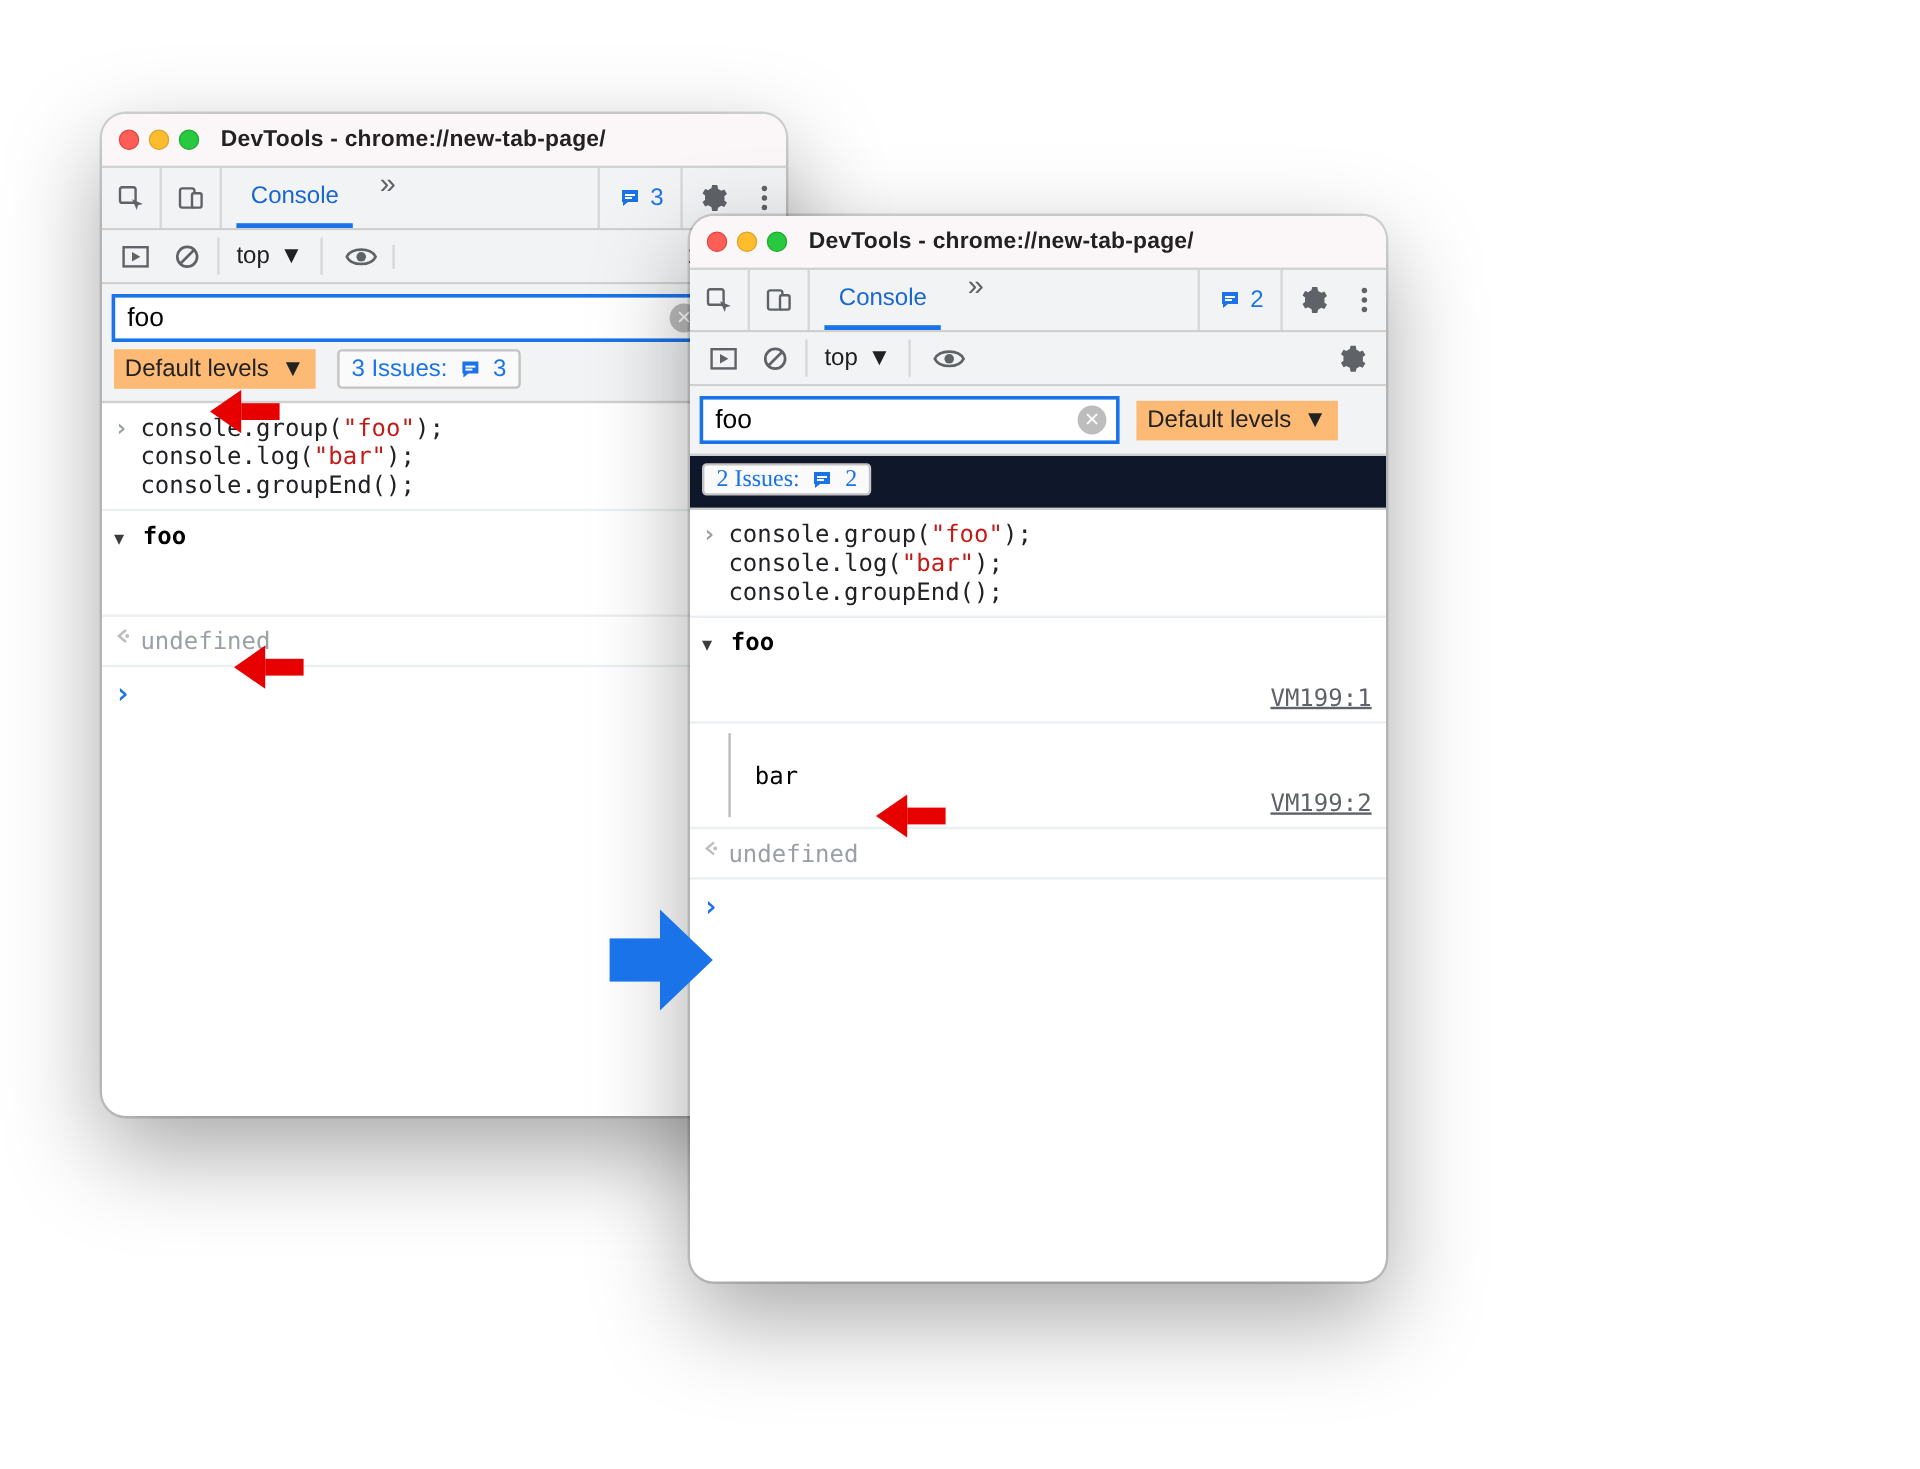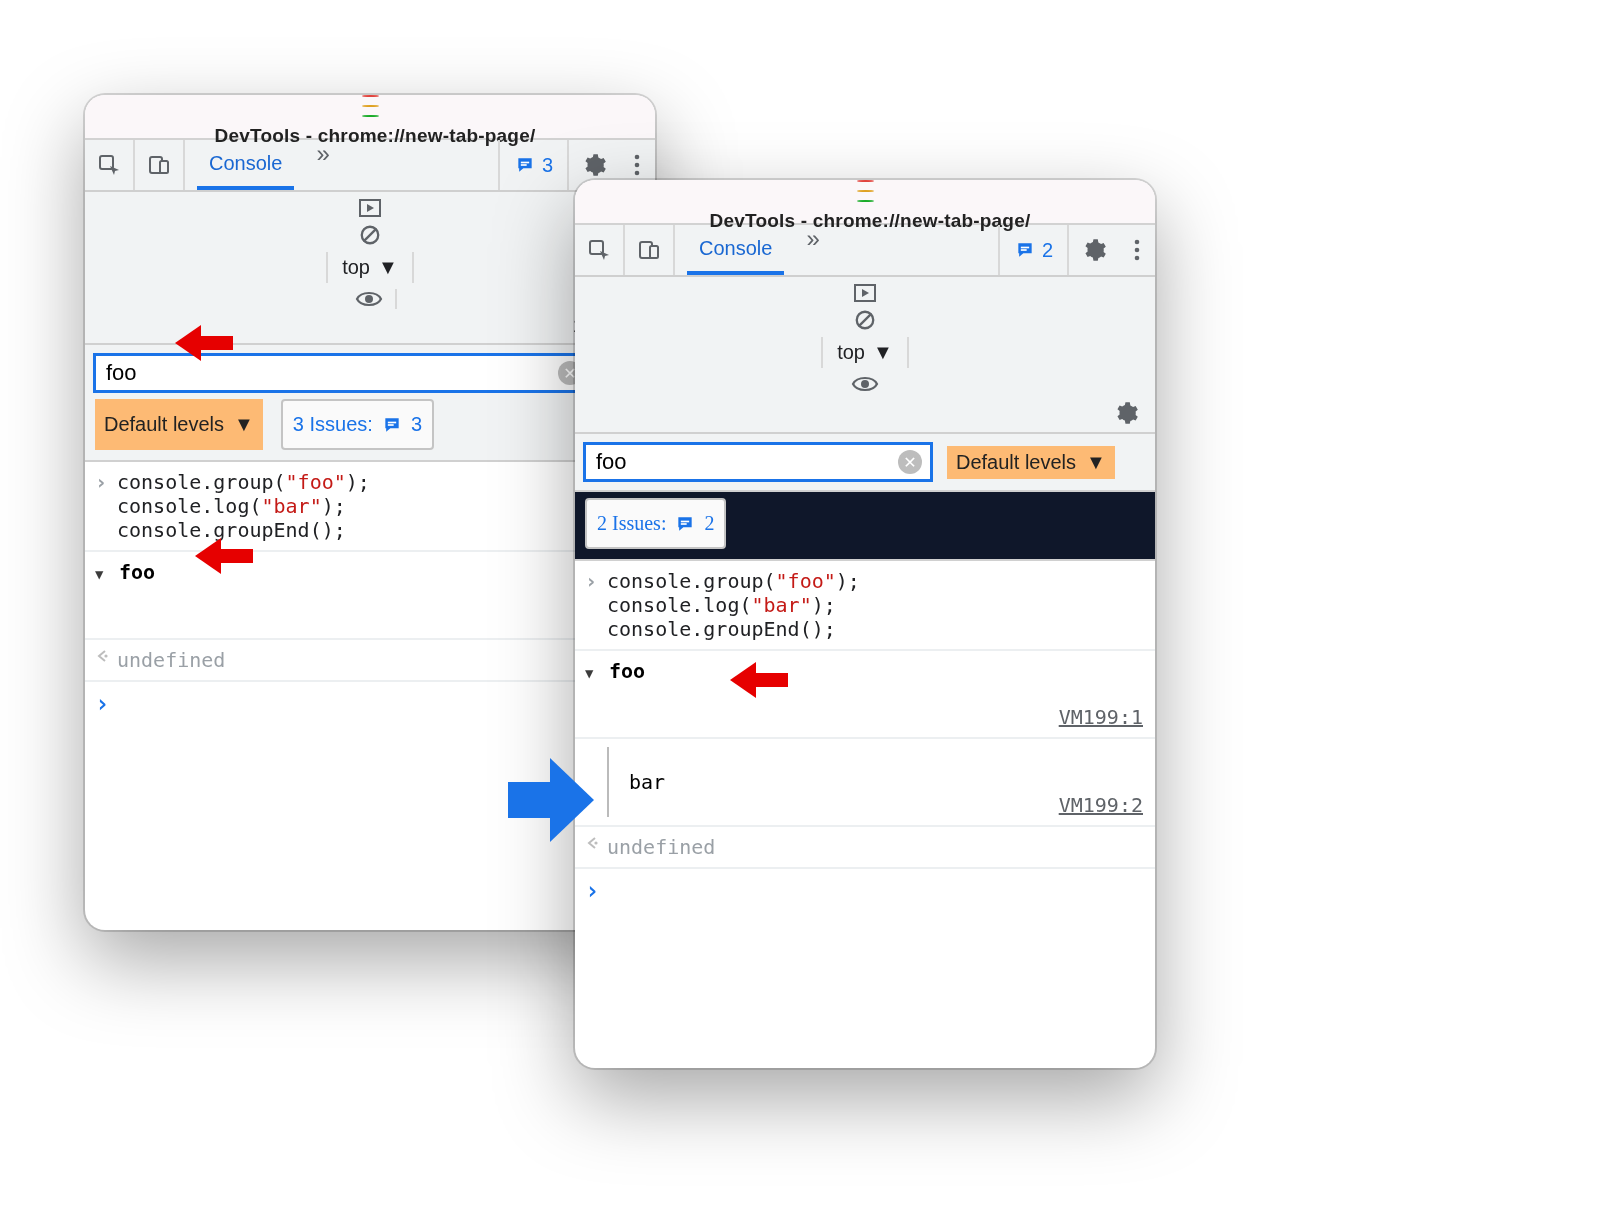--- a/index.html
+++ b/index.html
@@ -18,21 +18,20 @@
     box-shadow: 0 30px 80px rgba(0,0,0,.35), 0 0 0 2px rgba(0,0,0,.15);
     overflow: hidden;
   }
   .win-left  { left: 85px;  top: 95px;  width: 570px; height: 835px; }
   .win-right { left: 575px; top: 180px; width: 580px; height: 888px; }
 
   .titlebar {
     height: 45px; display: flex; align-items: center; gap: 8px;
     padding: 0 14px; border-bottom: 2px solid #d2d2d2;
     background: #fbf7f9;
-    flex-direction: column;
   }
   .win-right .titlebar { background: #fbf7f9; }
   .tl-dot { width: 17px; height: 17px; border-radius: 50%; }
   .tl-red    { background:#ff5f57; border:1px solid #e0443e; }
   .tl-yellow { background:#ffbd2e; border:1px solid #dea123; }
   .tl-green  { background:#28c840; border:1px solid #1aab29; }
   .title-text { margin-left: 10px; font-size: 19px; font-weight: 600; color: #222; letter-spacing: .2px; }
 
   .toolbar {
     height: 52px; display:flex; align-items:stretch; border-bottom: 2px solid #cfcfcf;
@@ -54,21 +53,20 @@
   .chip {
     display:flex; align-items:center; gap:6px; font-size:20px; color:#1a73e8;
     padding:0 6px;
   }
   .chip .chat-icon { width:22px;height:20px; }
   .gear { color:#5f6368; }
 
   .subbar {
     display:flex; align-items:center; gap:6px; padding:6px 10px; border-bottom:2px solid #d0d0d0;
     background:#f1f3f4;
-    flex-direction:column;
   }
   .play-icon, .no-icon, .eye-icon { color:#5f6368; }
   .play-icon { padding:0 6px; }
   .no-icon { padding:0 8px; }
   .ctx-sel {
     display:flex; align-items:center; gap:8px; background:#f1f3f4;
     border-left:2px solid #d8d8d8; border-right:2px solid #d8d8d8; padding:4px 14px;
     font-size:20px; color:#202124;
   }
   .eye-wrap { padding:0 12px; border-right:2px solid #d8d8d8;}
@@ -86,21 +84,21 @@
   .filter-box input{
     border:0; outline:0; font-size:22px; font-family:inherit; flex:1; background:transparent;
   }
   .clear-circ{
     width:24px;height:24px;border-radius:50%;background:#bdbdbd;display:flex;align-items:center;justify-content:center;color:#fff;font-size:16px;
   }
   .levels-sel{ display:flex;align-items:center;gap:10px;font-size:20px;color:#222; padding:4px 8px; background:#fdba74; border:1px solid transparent;}
   .win-left .levels-sel{ border:1px solid transparent; }
   .issues-chip{
     display:flex;align-items:center;gap:8px;font-size:20px;color:#1a73e8;
-    border:2px solid #c4c4c4; background:#fafafa; padding:12px 10px; border-radius:4px;
+    border:2px solid #c4c4c4; background:#fafafa; padding:0 10px; border-radius:4px;
   }
   .levels-issues-left{ display:flex; gap:18px; padding:6px 10px 10px; background:#f1f3f4; border-bottom:2px solid #d0d0d0;}
   .levels-issues-right{ padding:6px 10px 10px; background:#0f172a; border-bottom:2px solid #d0d0d0;font-family:Liberation Serif, serif;}
 
   
   .con { font-family: Menlo, Consolas, monospace; font-size:20px; }
   .row { display:flex; align-items:flex-start; padding:8px 12px 8px 10px; border-bottom:2px solid #eceff1;}
   .row.noborder{border-bottom:none;}
   .prompt { color:#9aa0a6; width:22px; flex:0 0 22px; font-weight:700; }
   .prompt.in::before{content:"\203A";}

